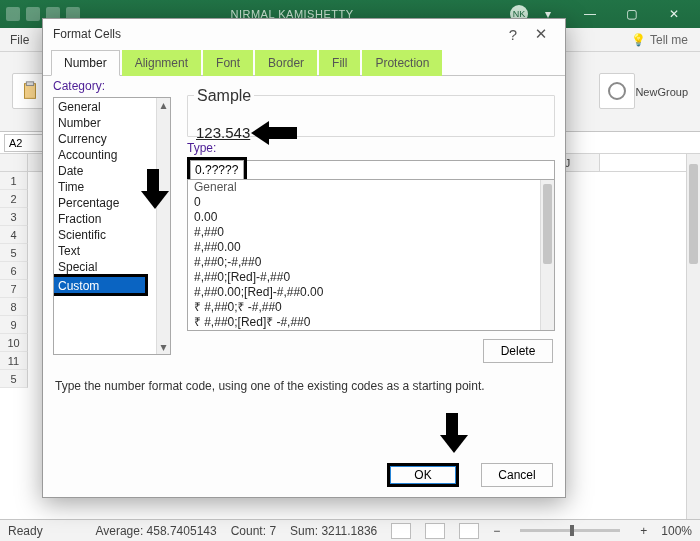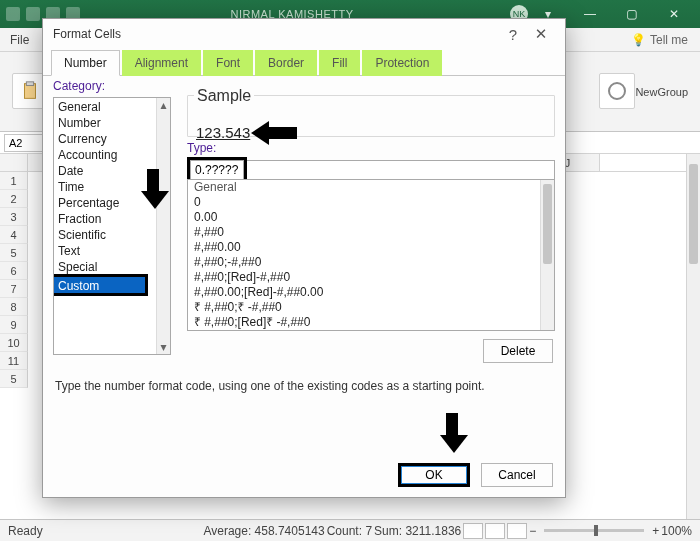--- a/index.html
+++ b/index.html
@@ -23,21 +23,21 @@
   .rib-big.circle::before { content:''; width:14px; height:14px; border:2px solid #8a8a8a; border-radius:50%; }
   .clip-ico svg { width:22px; height:22px; }
   .formula-bar { height:22px; background:#fff; border-bottom:1px solid #d4d4d4; display:flex; align-items:center;}
   .name-box { width:56px; height:18px; border:1px solid #c5c5c5; margin:0 4px; font-size:11px; padding:0 4px; display:flex; align-items:center; background:#fff;}
   .grid-area { position:absolute; top:154px; left:0; right:0; bottom:22px; background:#fff; }
   .col-headers { display:flex; height:18px; border-bottom:1px solid #d4d4d4; }
   .corner { width:28px; border-right:1px solid #d4d4d4; background:#f3f3f3;}
   .colh { width:64px; border-right:1px solid #d4d4d4; background:#f3f3f3; text-align:center; font-size:11px; color:#444; line-height:18px;}
   .rows { position:absolute; top:18px; left:0; bottom:0; }
   .rowh { width:28px; height:18px; border-right:1px solid #d4d4d4; border-bottom:1px solid #e4e4e4; background:#f3f3f3; text-align:center; font-size:11px; color:#444; line-height:18px;}
-  .statusbar { position:absolute; bottom:0; left:0; right:0; height:22px; background:#f3f3f3; border-top:1px solid #c5c5c5; display:flex; align-items:center; padding:0 8px; font-size:11px; color:#444; gap:2px;}
+  .statusbar { position:absolute; bottom:0; left:0; right:0; height:22px; background:#f3f3f3; border-top:1px solid #c5c5c5; display:flex; align-items:center; padding:0 8px; font-size:11px; color:#444; gap:14px;}
   .statusbar .sb-spacer { flex:1;}
   .view-btn { width:20px; height:16px; border:1px solid #bdbdbd; background:#fff; }
   .zoom-slider { width:100px; height:3px; background:#c5c5c5; position:relative; margin:0 6px; }
   .zoom-slider .thumb { position:absolute; left:50%; top:-4px; width:4px; height:11px; background:#666; }
   .avatar { width:18px; height:18px; border-radius:50%; background:#cfe8d7; color:#1e6b40; font-size:9px; display:flex; align-items:center; justify-content:center; margin-left:6px;}
   .grid-scroll { position:absolute; right:0; top:154px; bottom:22px; width:14px; background:#f0f0f0; border-left:1px solid #d4d4d4; }
   .grid-scroll .thumb { position:absolute; top:10px; left:2px; right:2px; height:100px; background:#c5c5c5; border-radius:2px;}
   
   .backdrop { position:absolute; inset:0; background:transparent; }
   .dialog { position:absolute; left:42px; top:18px; width:524px; height:480px; background:#fdfdfd; border:1px solid #9a9a9a; box-shadow:0 6px 24px rgba(0,0,0,.35); }
@@ -62,21 +62,21 @@
   .type-input-wrap { border:3px solid #000; width:60px; display:inline-block; margin-top:2px;}
   .type-input { width:100%; border:1px solid #a9a9a9; height:20px; padding:0 4px; font-size:12px;}
   .type-input-full { position:absolute; left:60px; top:5px; right:0; height:20px; border:1px solid #a9a9a9; border-left:none; background:#fff;}
   .type-list { position:absolute; left:134px; top:100px; right:0; height:152px; border:1px solid #a9a9a9; background:#fff; overflow:hidden;}
   .type-list .opt { padding:0 6px; font-size:12px; height:15px; line-height:15px; color:#222; white-space:nowrap;}
   .type-list .opt.first { color:#555;}
   .type-scroll { position:absolute; right:0; top:0; bottom:0; width:14px; background:#f0f0f0; border-left:1px solid #dcdcdc;}
   .type-scroll .tthumb { position:absolute; top:4px; left:2px; right:2px; height:80px; background:#c5c5c5; border-radius:2px;}
   .delete-btn { position:absolute; right:2px; top:260px; width:70px; height:24px; border:1px solid #b5b5b5; background:#fdfdfd; text-align:center; line-height:22px;}
   .help-text { position:absolute; left:2px; right:2px; top:300px; font-size:12px; color:#333;}
-  .dlg-footer { position:absolute; bottom:10px; right:12px; display:flex; gap:11px;}
+  .dlg-footer { position:absolute; bottom:10px; right:12px; display:flex; gap:22px;}
   .dlg-btn { width:72px; height:24px; border:1px solid #b5b5b5; background:#fdfdfd; text-align:center; line-height:22px; font-size:12px;}
   .dlg-btn.ok { border:3px solid #000; box-shadow:inset 0 0 0 1px #2684d6; line-height:18px;}
   
   .big-arrow { position:absolute; }
   .arrow-down { width:24px; height:40px; }
   .arrow-down .shaft { width:12px; height:22px; background:#000; margin:0 auto;}
   .arrow-down .head { width:0; height:0; border-left:14px solid transparent; border-right:14px solid transparent; border-top:18px solid #000; margin:0 auto;}
   .arrow-left { height:22px; display:flex; align-items:center; }
   .arrow-left .head { width:0;height:0; border-top:12px solid transparent; border-bottom:12px solid transparent; border-right:18px solid #000;}
   .arrow-left .shaft { width:28px; height:12px; background:#000;}

